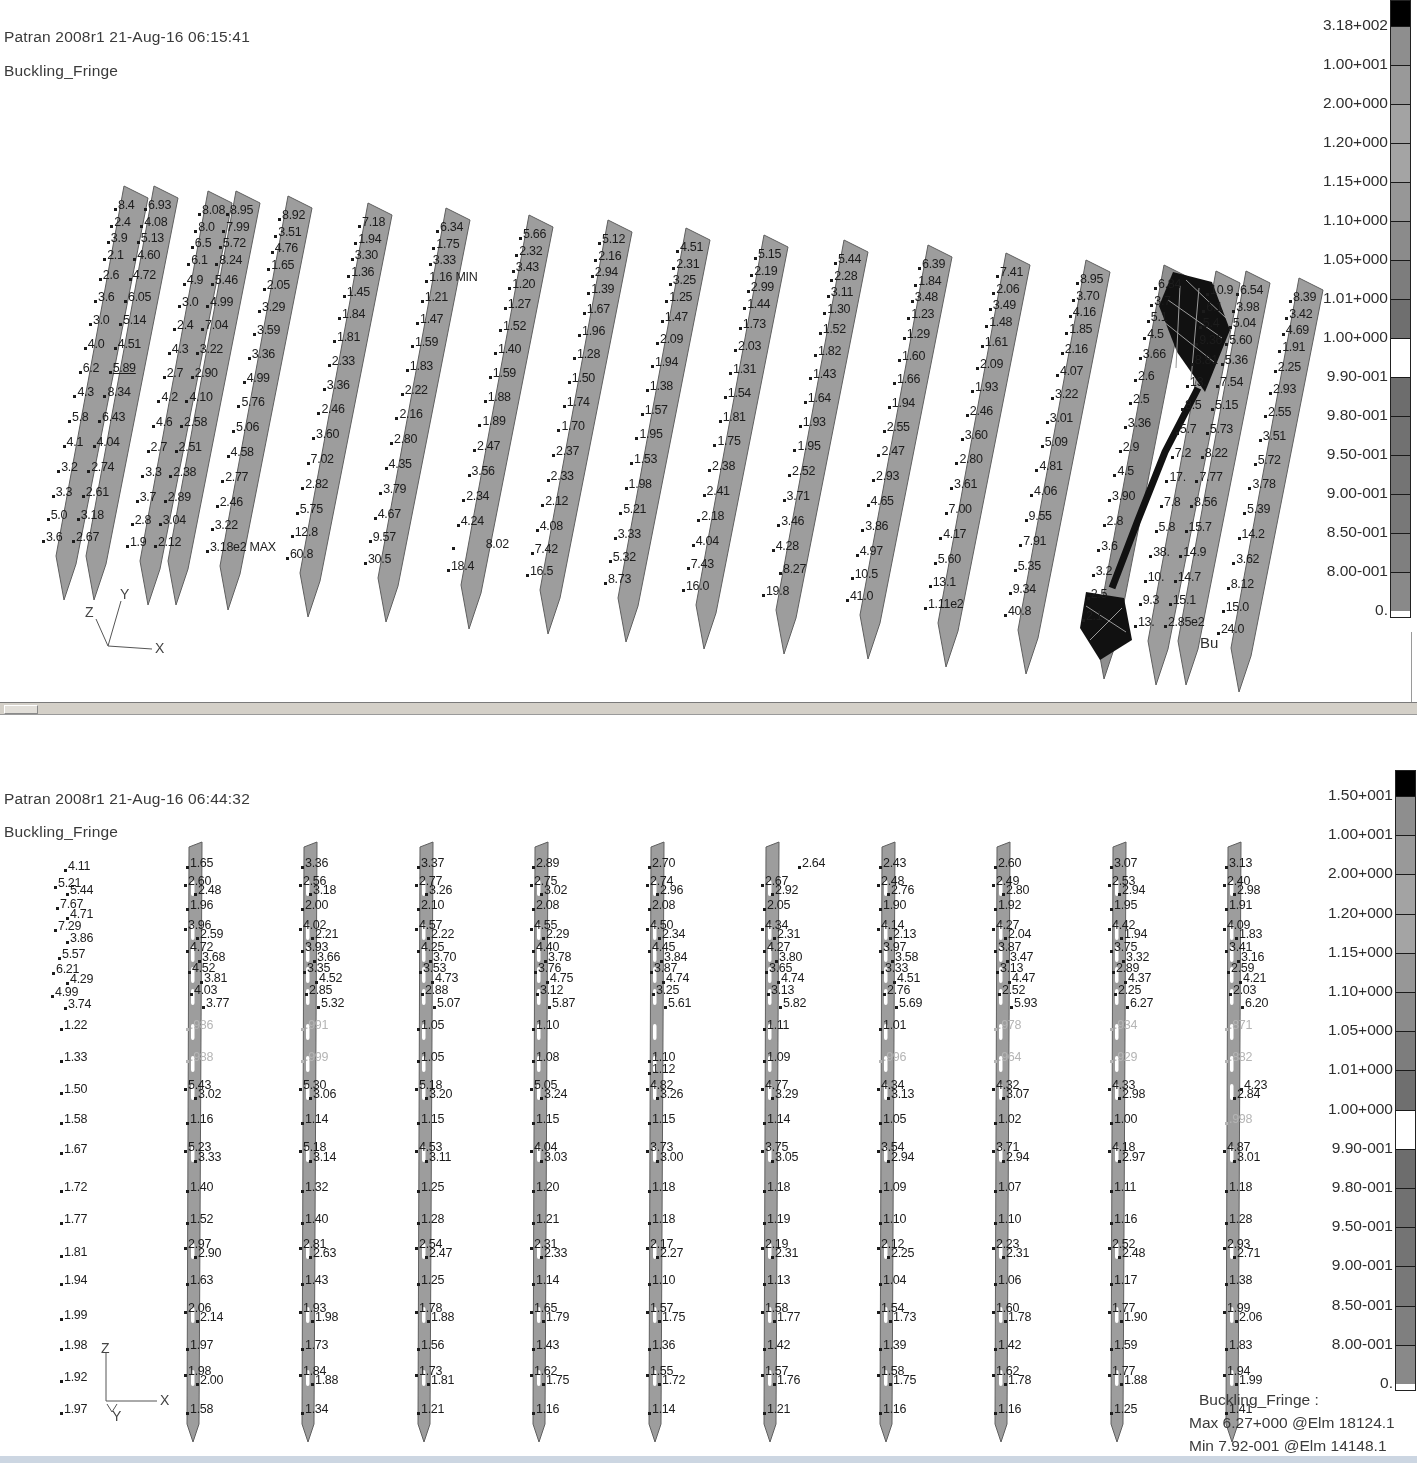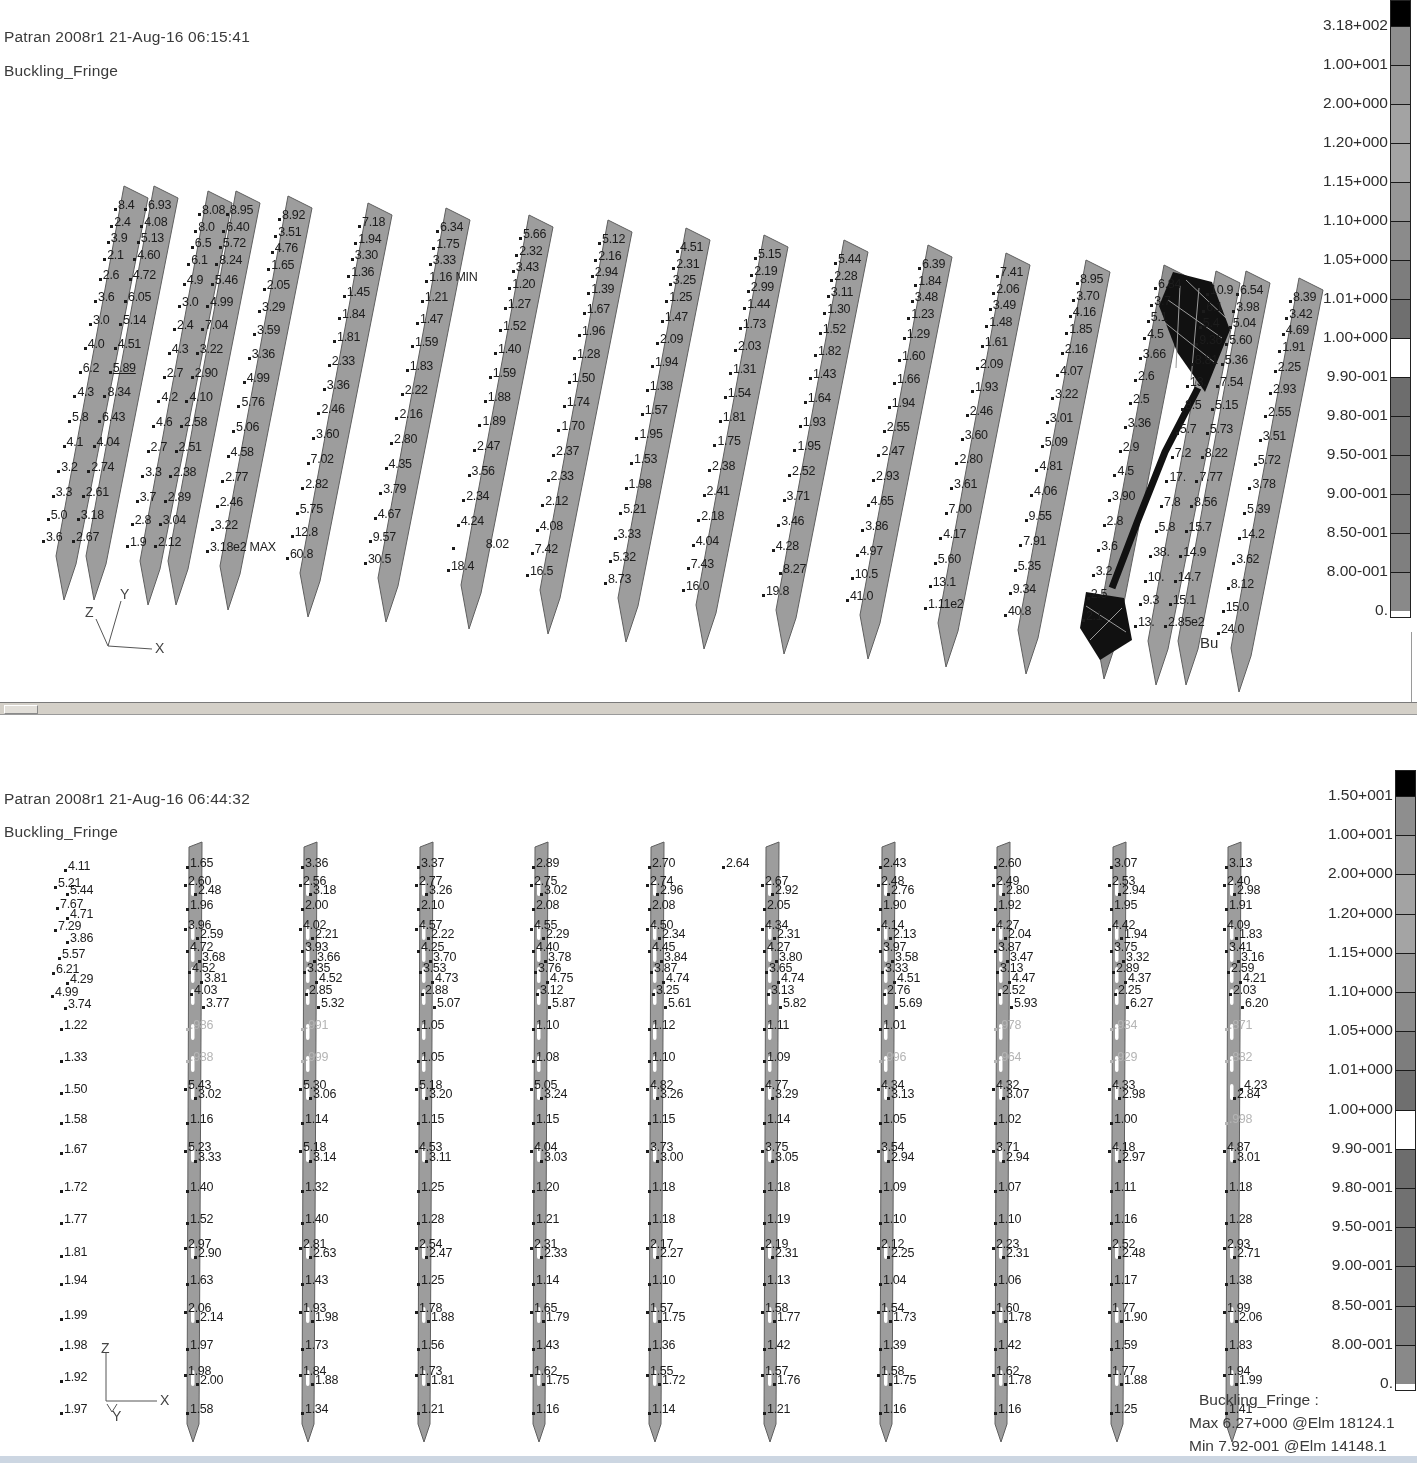--- a/index.html
+++ b/index.html
@@ -324,21 +324,21 @@
     <div class="pl" style="left: 171.837px; top: 343px;">4.3</div>
     <div class="pl" style="left: 166.629px; top: 367px;">2.7</div>
     <div class="pl" style="left: 161.421px; top: 391px;">4.2</div>
     <div class="pl" style="left: 155.996px; top: 416px;">4.6</div>
     <div class="pl" style="left: 150.571px; top: 441px;">2.7</div>
     <div class="pl" style="left: 145.146px; top: 466px;">3.3</div>
     <div class="pl" style="left: 139.721px; top: 491px;">3.7</div>
     <div class="pl" style="left: 134.73px; top: 514px;">2.8</div>
     <div class="pl" style="left: 129.956px; top: 536px;">1.9</div>
     <div class="pl" style="left: 230px; top: 204px;">8.95</div>
-    <div class="pl" style="left: 226.311px; top: 221px;">6.40</div>
+    <div class="pl" style="left: 226.311px; top: 221px;">7.99</div>
     <div class="pl" style="left: 222.839px; top: 237px;">5.72</div>
     <div class="pl" style="left: 219.15px; top: 254px;">8.24</div>
     <div class="pl" style="left: 214.81px; top: 274px;">5.46</div>
     <div class="pl" style="left: 210.036px; top: 296px;">4.99</div>
     <div class="pl" style="left: 205.045px; top: 319px;">7.04</div>
     <div class="pl" style="left: 199.837px; top: 343px;">3.22</div>
     <div class="pl" style="left: 194.629px; top: 367px;">2.90</div>
     <div class="pl" style="left: 189.421px; top: 391px;">4.10</div>
     <div class="pl" style="left: 183.996px; top: 416px;">2.58</div>
     <div class="pl" style="left: 178.571px; top: 441px;">2.51</div>
@@ -714,39 +714,39 @@
     <div class="pl" style="left: 660px; top: 884px;">2.96</div>
     <div class="pl" style="left: 652px; top: 899px;">2.08</div>
     <div class="pl" style="left: 650px; top: 919px;">4.50</div>
     <div class="pl" style="left: 662px; top: 928px;">2.34</div>
     <div class="pl" style="left: 652px; top: 941px;">4.45</div>
     <div class="pl" style="left: 664px; top: 951px;">3.84</div>
     <div class="pl" style="left: 654px; top: 962px;">3.87</div>
     <div class="pl" style="left: 666px; top: 972px;">4.74</div>
     <div class="pl" style="left: 656px; top: 984px;">3.25</div>
     <div class="pl" style="left: 668px; top: 997px;">5.61</div>
-    <div class="pl" style="left: 652px; top: 1019px; text-align: right;">1.12</div>
+    <div class="pl" style="left: 652px; top: 1063px; text-align: right;">1.12</div>
     <div class="pl" style="left: 652px; top: 1051px;">1.10</div>
     <div class="pl" style="left: 650px; top: 1079px;">4.82</div>
     <div class="pl" style="left: 660px; top: 1088px;">3.26</div>
     <div class="pl" style="left: 652px; top: 1113px;">1.15</div>
     <div class="pl" style="left: 650px; top: 1141px;">3.73</div>
     <div class="pl" style="left: 660px; top: 1151px;">3.00</div>
     <div class="pl" style="left: 652px; top: 1181px;">1.18</div>
     <div class="pl" style="left: 652px; top: 1213px;">1.18</div>
     <div class="pl" style="left: 650px; top: 1238px;">2.17</div>
     <div class="pl" style="left: 660px; top: 1247px;">2.27</div>
     <div class="pl" style="left: 652px; top: 1274px;">1.10</div>
     <div class="pl" style="left: 650px; top: 1302px;">1.57</div>
     <div class="pl" style="left: 662px; top: 1311px;">1.75</div>
     <div class="pl" style="left: 652px; top: 1339px;">1.36</div>
     <div class="pl" style="left: 650px; top: 1365px;">1.55</div>
     <div class="pl" style="left: 662px; top: 1374px;">1.72</div>
     <div class="pl" style="left: 652px; top: 1403px;">1.14</div>
-    <div class="pl" style="left: 726px; top: 857px; text-align: right;">2.64</div>
+    <div class="pl" style="left: 802px; top: 857px; text-align: right;">2.64</div>
     <div class="pl" style="left: 765px; top: 875px;">2.67</div>
     <div class="pl" style="left: 775px; top: 884px;">2.92</div>
     <div class="pl" style="left: 767px; top: 899px;">2.05</div>
     <div class="pl" style="left: 765px; top: 919px;">4.34</div>
     <div class="pl" style="left: 777px; top: 928px;">2.31</div>
     <div class="pl" style="left: 767px; top: 941px;">4.27</div>
     <div class="pl" style="left: 779px; top: 951px;">3.80</div>
     <div class="pl" style="left: 769px; top: 962px;">3.65</div>
     <div class="pl" style="left: 781px; top: 972px;">4.74</div>
     <div class="pl" style="left: 771px; top: 984px;">3.13</div>

